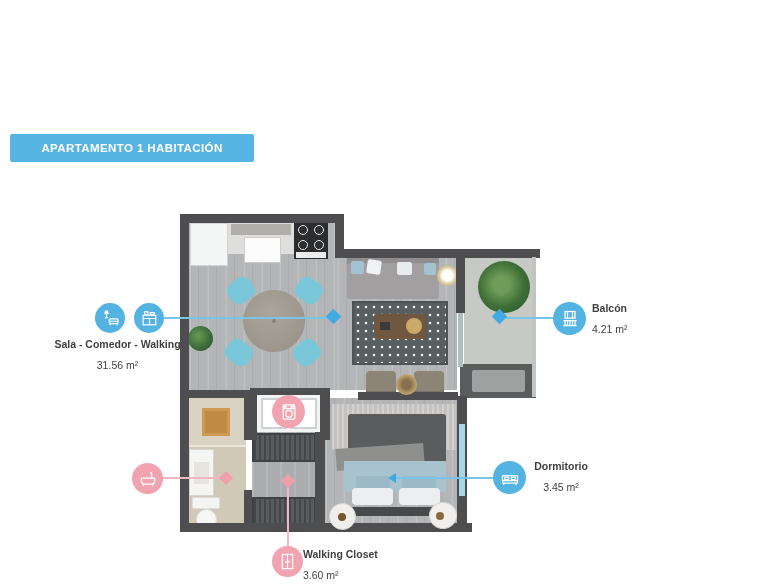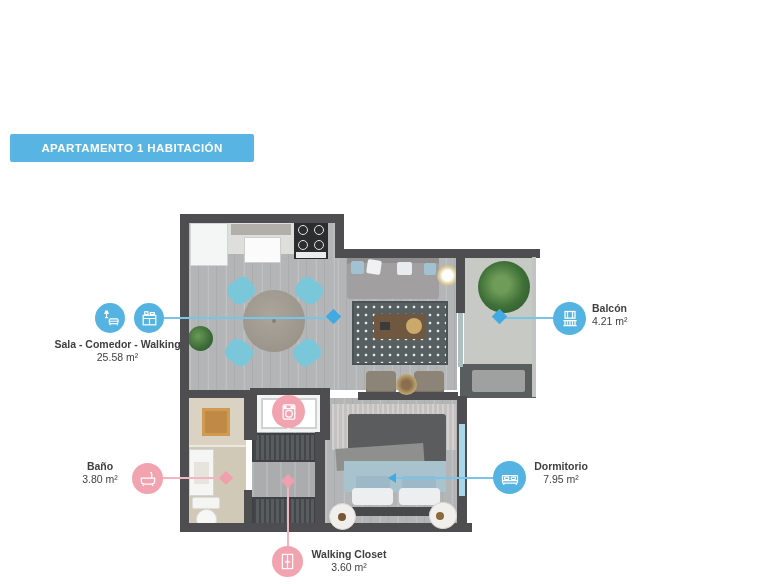--- a/index.html
+++ b/index.html
@@ -19,21 +19,21 @@
   .wall{background:var(--wall,#4e4e50);}
   
   .circB{background:var(--accent-blue,#55b3e2);border-radius:50%;display:flex;align-items:center;justify-content:center;z-index:60;}
   .circP{background:var(--accent-pink,#f1a3af);border-radius:50%;display:flex;align-items:center;justify-content:center;z-index:60;}
   .lineB{background:var(--accent-blue-line,#79c5ea);z-index:55;}
   .lineP{background:var(--accent-pink-line,#f3b5c0);z-index:55;}
   .diaB{background:#41abe1;transform:rotate(45deg);z-index:56;}
   .diaP{background:#f0a0ad;transform:rotate(45deg);z-index:56;}
   .lbl{z-index:70;color:var(--label-text,#3f3f3f);}
   .nm{font-weight:bold;font-size:10.5px;line-height:13px;white-space:nowrap;}
-  .ar{font-size:10.5px;line-height:13px;white-space:nowrap;}
+  .ar{font-size:10.5px;line-height:13px;white-space:nowrap;margin-top:8px;}
   .wardrobe{background:repeating-linear-gradient(90deg,#444749 0 2px,#595c5e 2px 5px);border:2px solid #3f4244;box-sizing:border-box;}
   .rug{background-color:#585f61;background-image:radial-gradient(#e8ecec 1px,transparent 1.7px);
        background-size:8px 8px;border:2px solid #4c5355;box-sizing:border-box;}
   .chair{width:26px;height:23px;background:#7bc7da;border-radius:8px;}
   .burner{width:8px;height:8px;border:1.5px solid #e6e6e6;border-radius:50%;}
   svg{display:block;}
 </style>
 </head>
 <body>
 
@@ -155,21 +155,21 @@
   <div class="abs circB" style="left:134px;top:303px;width:30px;height:30px">
     <svg width="19" height="19" viewBox="0 0 24 24" fill="none" stroke="#fff" stroke-width="1.5">
       <rect x="4" y="8" width="16" height="12"></rect>
       <path d="M4 12 h16 M12 12 v8"></path>
       <rect x="6" y="3.5" width="4" height="3.5"></rect>
       <rect x="13" y="4.5" width="5" height="2.5"></rect>
     </svg>
   </div>
   <div class="abs lbl" style="left:50px;top:338px;width:135px;text-align:center">
     <div class="nm">Sala - Comedor - Walking</div>
-    <div class="ar">25.58 m²</div>
+    <div class="ar">31.56 m²</div>
   </div>
 
   <div class="abs lineB" style="left:503px;top:317px;width:52px;height:2px"></div>
   <div class="abs diaB" style="left:494px;top:311px;width:11px;height:11px"></div>
   <div class="abs circB" style="left:553px;top:302px;width:33px;height:33px">
     <svg width="20" height="20" viewBox="0 0 24 24" fill="none" stroke="#fff" stroke-width="1.5">
       <rect x="6" y="3" width="12" height="8"></rect>
       <path d="M9 3 v8 M15 3 v8 M4 14 h16 M6 14 v6 M9 14 v6 M12 14 v6 M15 14 v6 M18 14 v6 M4 20 h16"></path>
     </svg>
   </div>
@@ -178,50 +178,46 @@
     <div class="ar">4.21 m²</div>
   </div>
 
   <div class="abs lineP" style="left:158px;top:477px;width:64px;height:2px"></div>
   <div class="abs diaP" style="left:221px;top:473px;width:10px;height:10px"></div>
   <div class="abs circP" style="left:132px;top:463px;width:31px;height:31px">
     <svg width="20" height="20" viewBox="0 0 24 24" fill="none" stroke="#fff" stroke-width="1.5">
       <path d="M4 11 h16 v3 a4 4 0 0 1 -4 4 h-8 a4 4 0 0 1 -4 -4 Z"></path>
       <path d="M16.5 11 V6 a2 2 0 0 0 -2 -2 M7 18.5 l-1 2 M17 18.5 l1 2"></path>
     </svg>
-  </div>
-  <div class="abs lbl" style="left:55px;top:460px;width:90px;text-align:center">
-    <div class="nm">Baño</div>
-    <div class="ar">3.80 m²</div>
   </div>
 
   <div class="abs lineB" style="left:395px;top:477px;width:99px;height:2px"></div>
   <div class="abs" style="left:388px;top:473px;width:0;height:0;border-top:5px solid transparent;border-bottom:5px solid transparent;border-right:8px solid #41abe1;z-index:56"></div>
   <div class="abs circB" style="left:493px;top:461px;width:33px;height:33px">
     <svg width="20" height="20" viewBox="0 0 24 24" fill="none" stroke="#fff" stroke-width="1.5">
       <rect x="3" y="9" width="18" height="9" rx="1"></rect>
       <rect x="5.5" y="11" width="5" height="3" rx="1"></rect>
       <rect x="13.5" y="11" width="5" height="3" rx="1"></rect>
       <path d="M3 15 h18 M4.5 18 v2.5 M19.5 18 v2.5"></path>
     </svg>
   </div>
   <div class="abs lbl" style="left:517px;top:460px;width:88px;text-align:center">
     <div class="nm">Dormitorio</div>
-    <div class="ar">7.95 m²</div>
+    <div class="ar">3.45 m²</div>
   </div>
 
   <div class="abs lineP" style="left:287px;top:485px;width:2px;height:61px"></div>
   <div class="abs diaP" style="left:283px;top:476px;width:10px;height:10px"></div>
   <div class="abs circP" style="left:272px;top:546px;width:31px;height:31px">
     <svg width="19" height="19" viewBox="0 0 24 24" fill="none" stroke="#fff" stroke-width="1.5">
       <rect x="5.5" y="3" width="13" height="18"></rect>
       <path d="M12 3 v18 M10 11 v3 M14 11 v3"></path>
     </svg>
   </div>
-  <div class="abs lbl" style="left:303px;top:548px;width:92px;text-align:center">
+  <div class="abs lbl" style="left:303px;top:548px;width:92px;text-align:left">
     <div class="nm">Walking Closet</div>
     <div class="ar">3.60 m²</div>
   </div>
 
   <div class="abs circP" style="left:272px;top:395px;width:33px;height:33px">
     <svg width="20" height="20" viewBox="0 0 24 24" fill="none" stroke="#fff" stroke-width="1.5">
       <rect x="5" y="3.5" width="14" height="17" rx="1.5"></rect>
       <path d="M5 8 h14"></path>
       <circle cx="7.5" cy="6" r="1"></circle>
       <rect x="14.5" y="5" width="2.5" height="2"></rect>

